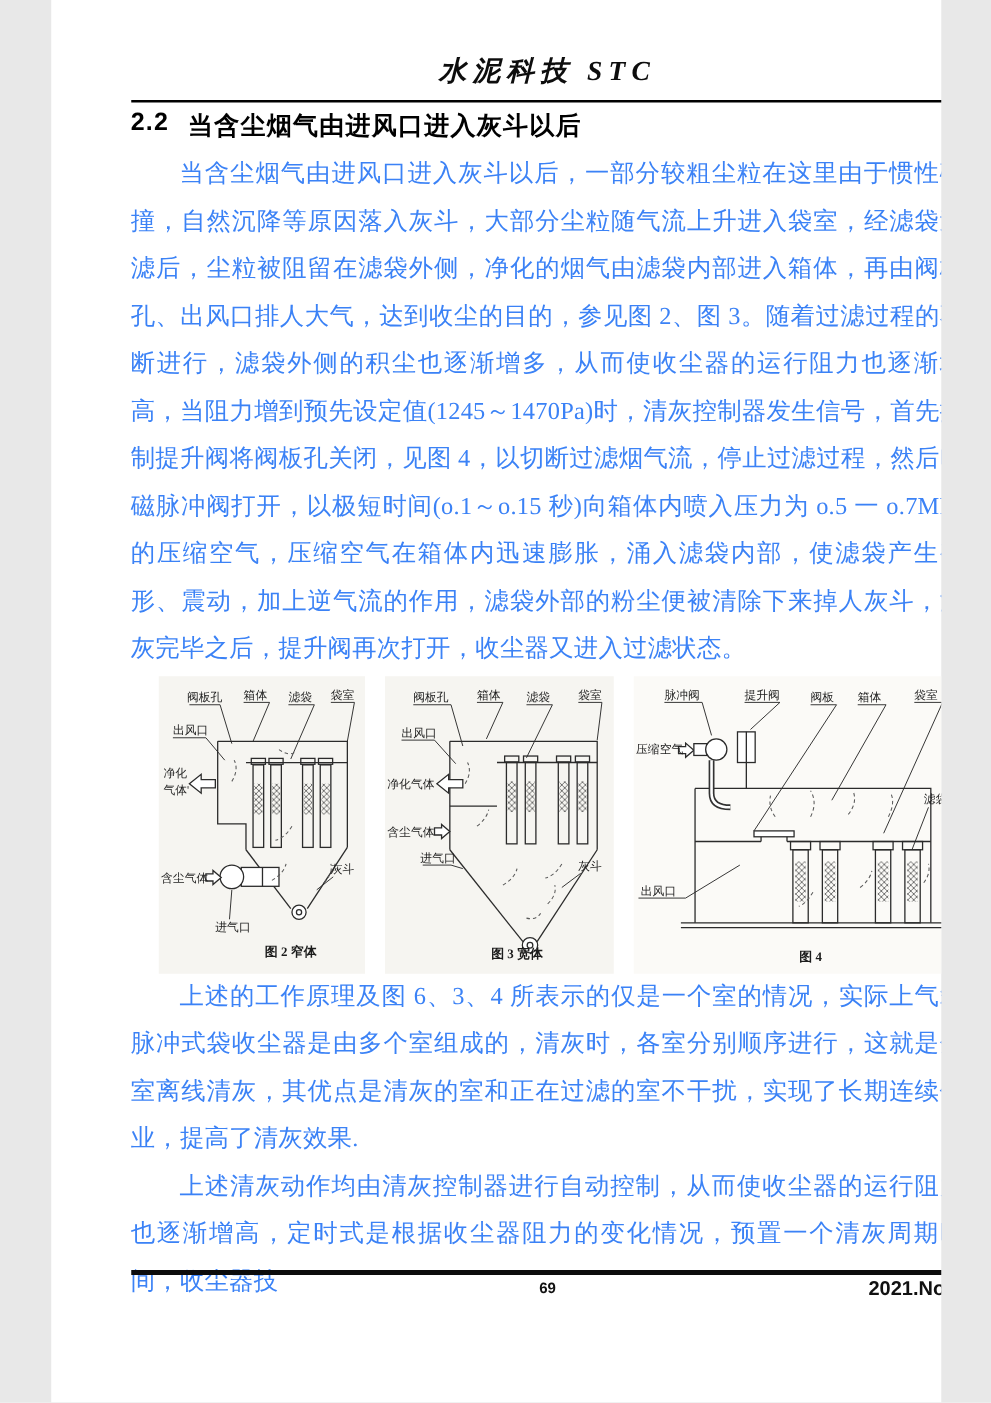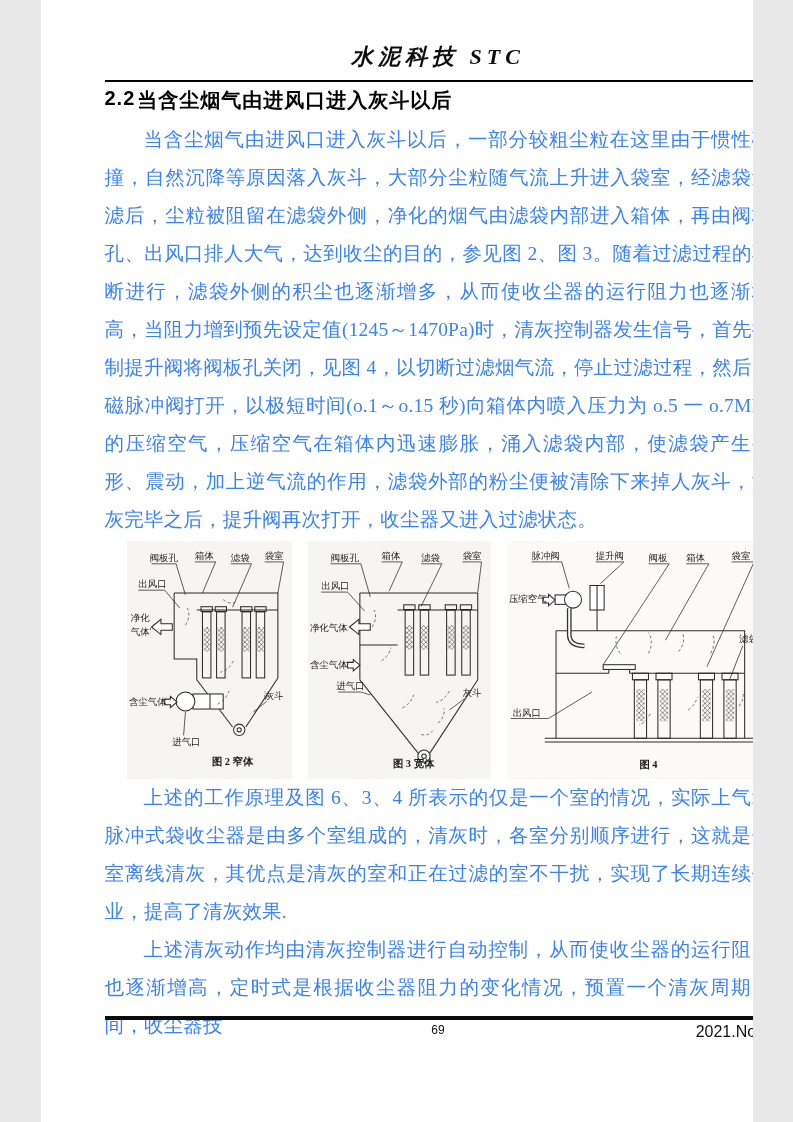--- a/index.html
+++ b/index.html
@@ -11,42 +11,42 @@
   }
   .content { position:absolute; left:64px; top:42px; width:667px; }
   .journal-title {
     text-align:center; font-size:22px; font-style:italic; font-weight:700;
     letter-spacing:5px; color:#0d0d0d;
     font-family:"Liberation Serif","DejaVu Serif",serif;
   }
   .header-rule { border-top:2px solid #000; margin-top:8px; }
   .section-heading {
     margin-top:5px; font-family:"Liberation Sans","DejaVu Sans",sans-serif;
-    font-weight:700; font-size:20px; color:#000; display:flex; gap:2px;
+    font-weight:700; font-size:20px; color:#000; display:flex; gap:15px;
     letter-spacing:1px;
   }
   .body-p {
     font-size:19.5px; line-height:38px; text-align:justify; text-indent:2em;
     color:#3b82f6; letter-spacing:0.2px;
   }
   .body-p.first { margin-top:7px; }
   .figures { display:flex; gap:16px; margin:2px 0 0 22px;text-align:right; }
   .figures svg { display:block; }
   .fig-tint { background:#f6f5f1; }
   .fig-tint-light { background:#fbfaf7; }
   svg text {
     font-size:10px; fill:#1c1c1c;
     font-family:"Liberation Serif","DejaVu Serif",serif;
   }
   svg text.cap { font-size:11px; font-weight:700; }
   .ln { stroke:#2b2b2b; stroke-width:1.1; fill:none; }
   .ln-thin { stroke:#2b2b2b; stroke-width:0.8; fill:none; }
   .wfill { fill:#ffffff; stroke:#2b2b2b; stroke-width:1.1; }
   .flow { stroke:#5a5a5a; stroke-width:0.9; fill:none; stroke-dasharray:3 2.5; }
-  .footer { position:absolute; left:64px; top:1016px; width:667px; }
+  .footer { position:absolute; left:64px; top:1016px; width:667px;font-weight:bold; }
   .footer-rule { height:4px; background:#0c0c0c; }
   .footer-row {
     position:relative; height:22px; margin-top:3px;
     font-family:"Liberation Sans","DejaVu Sans",sans-serif; color:#111;
   }
   .page-num { position:absolute; left:50%; transform:translateX(-50%); font-size:12px; }
   .issue-num { position:absolute; right:2px; font-size:16px;text-align:right; }
 </style>
 </head>
 <body>

